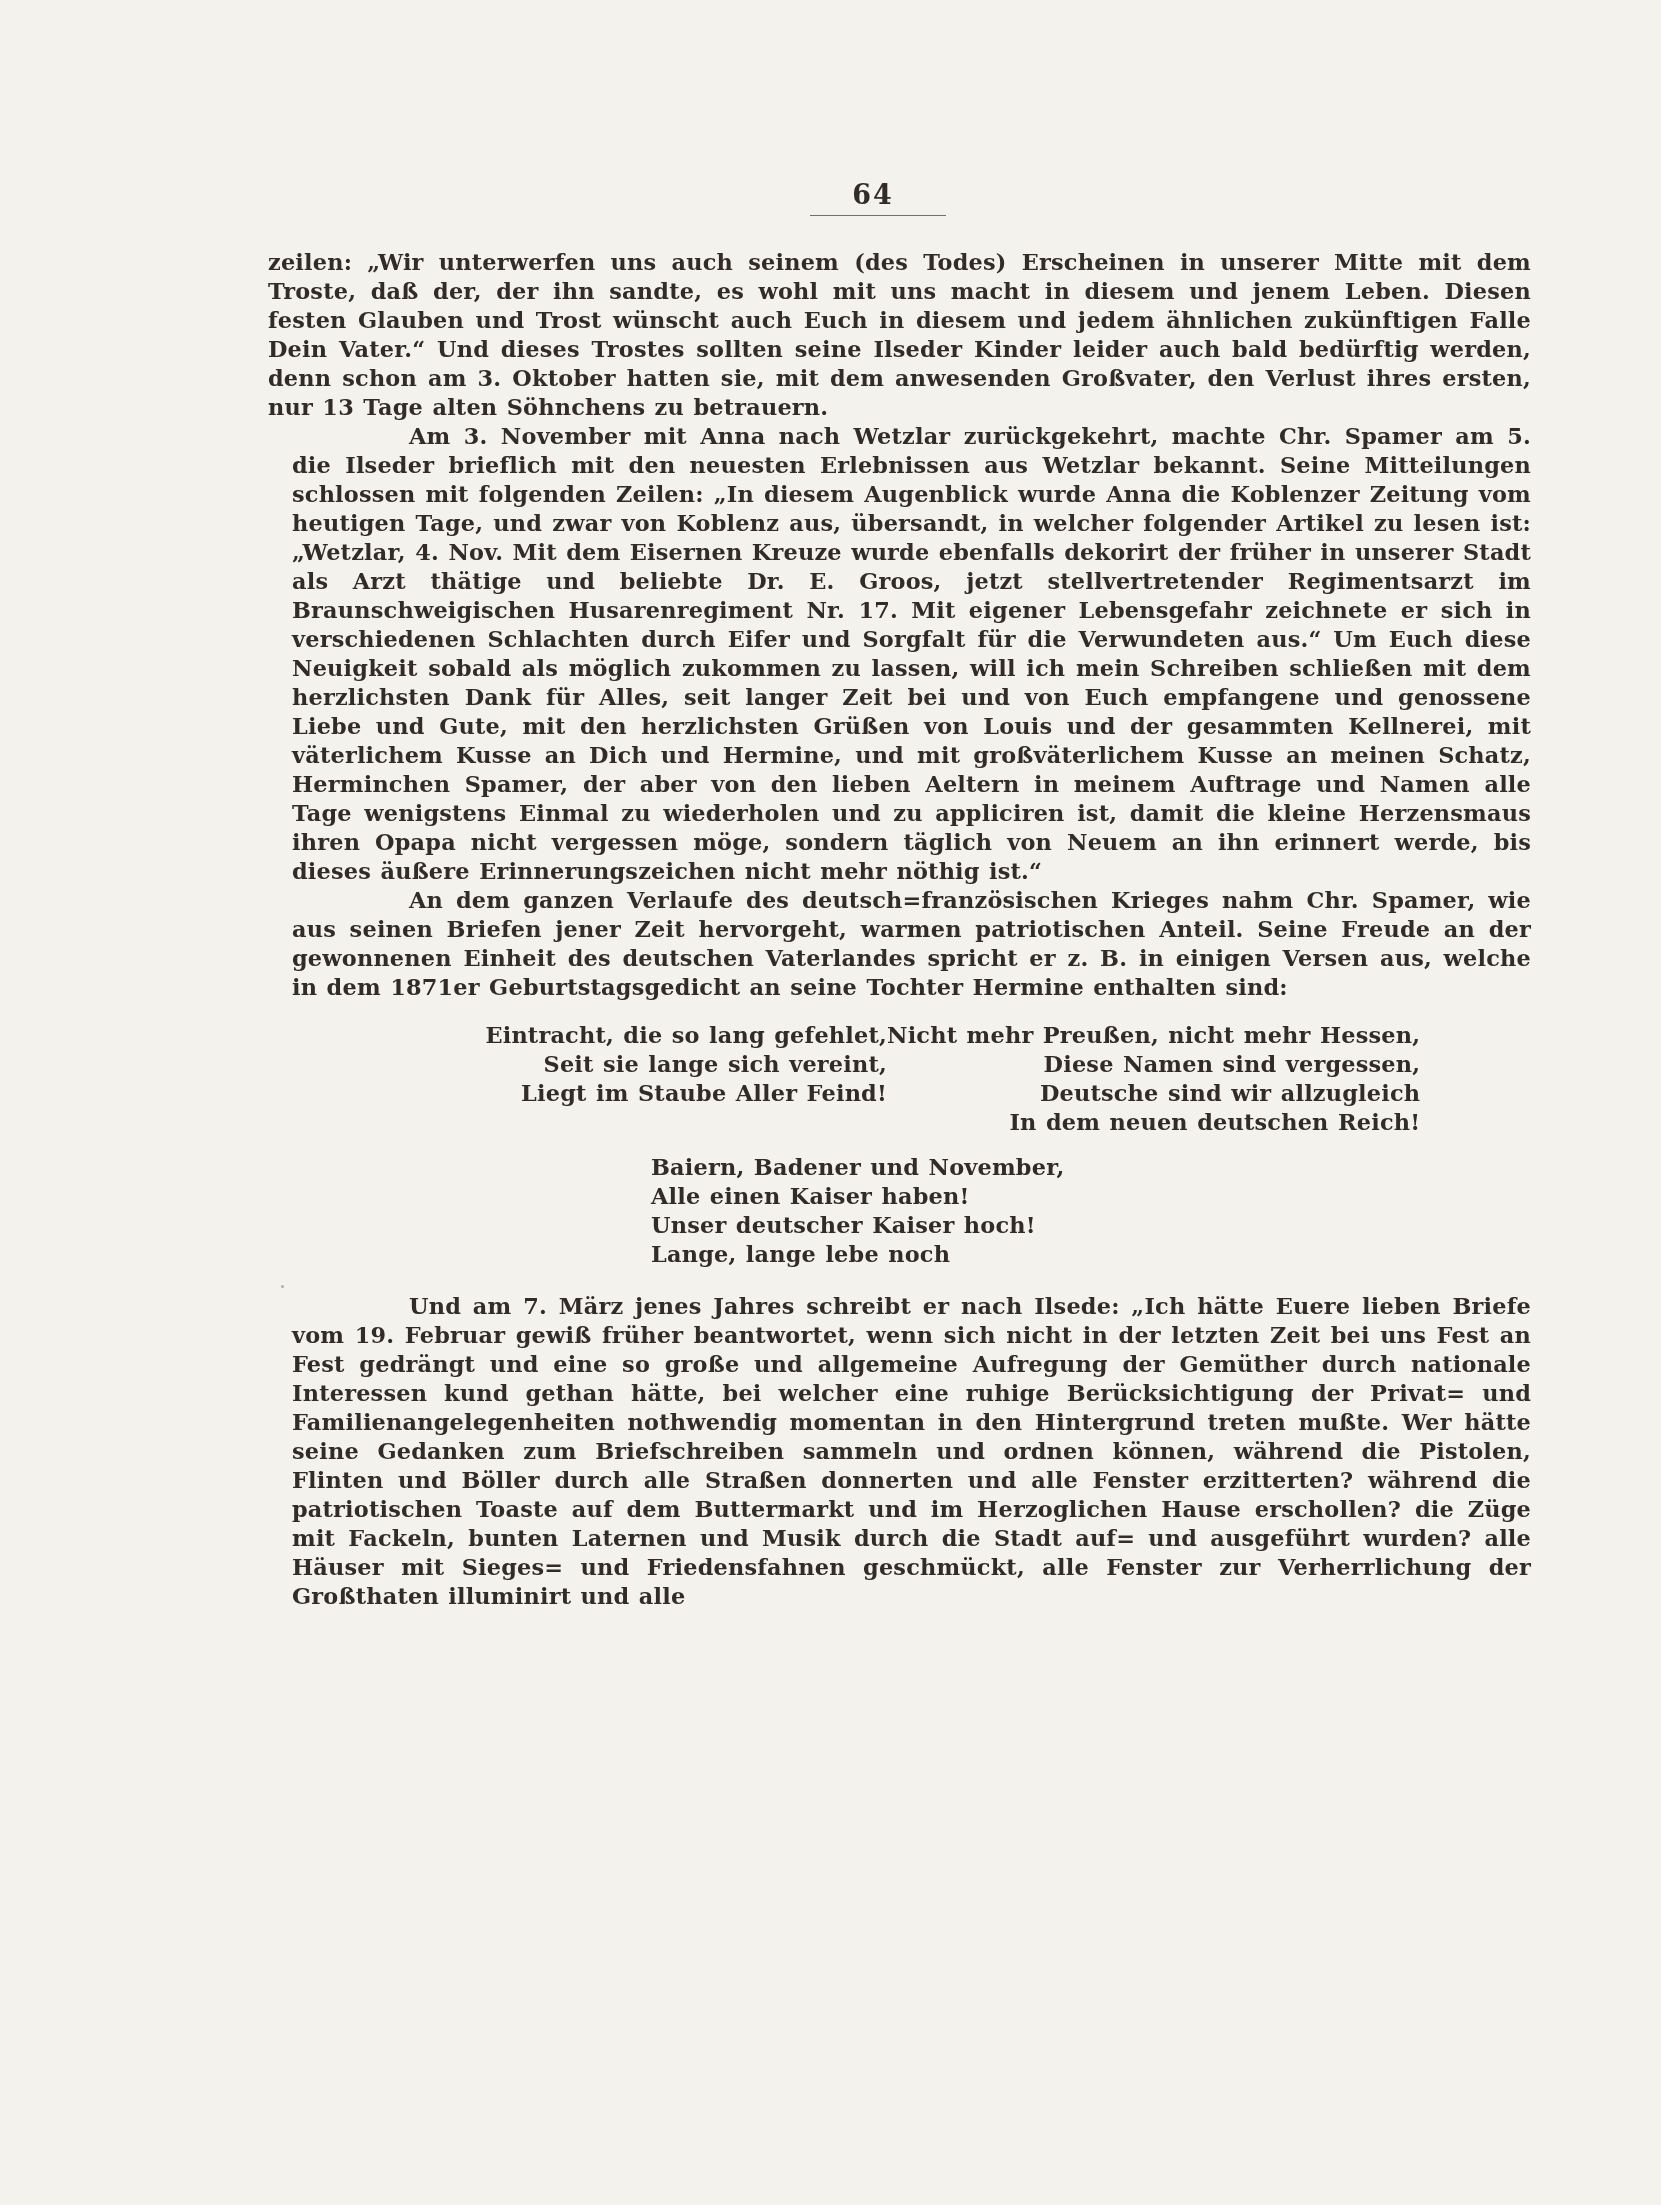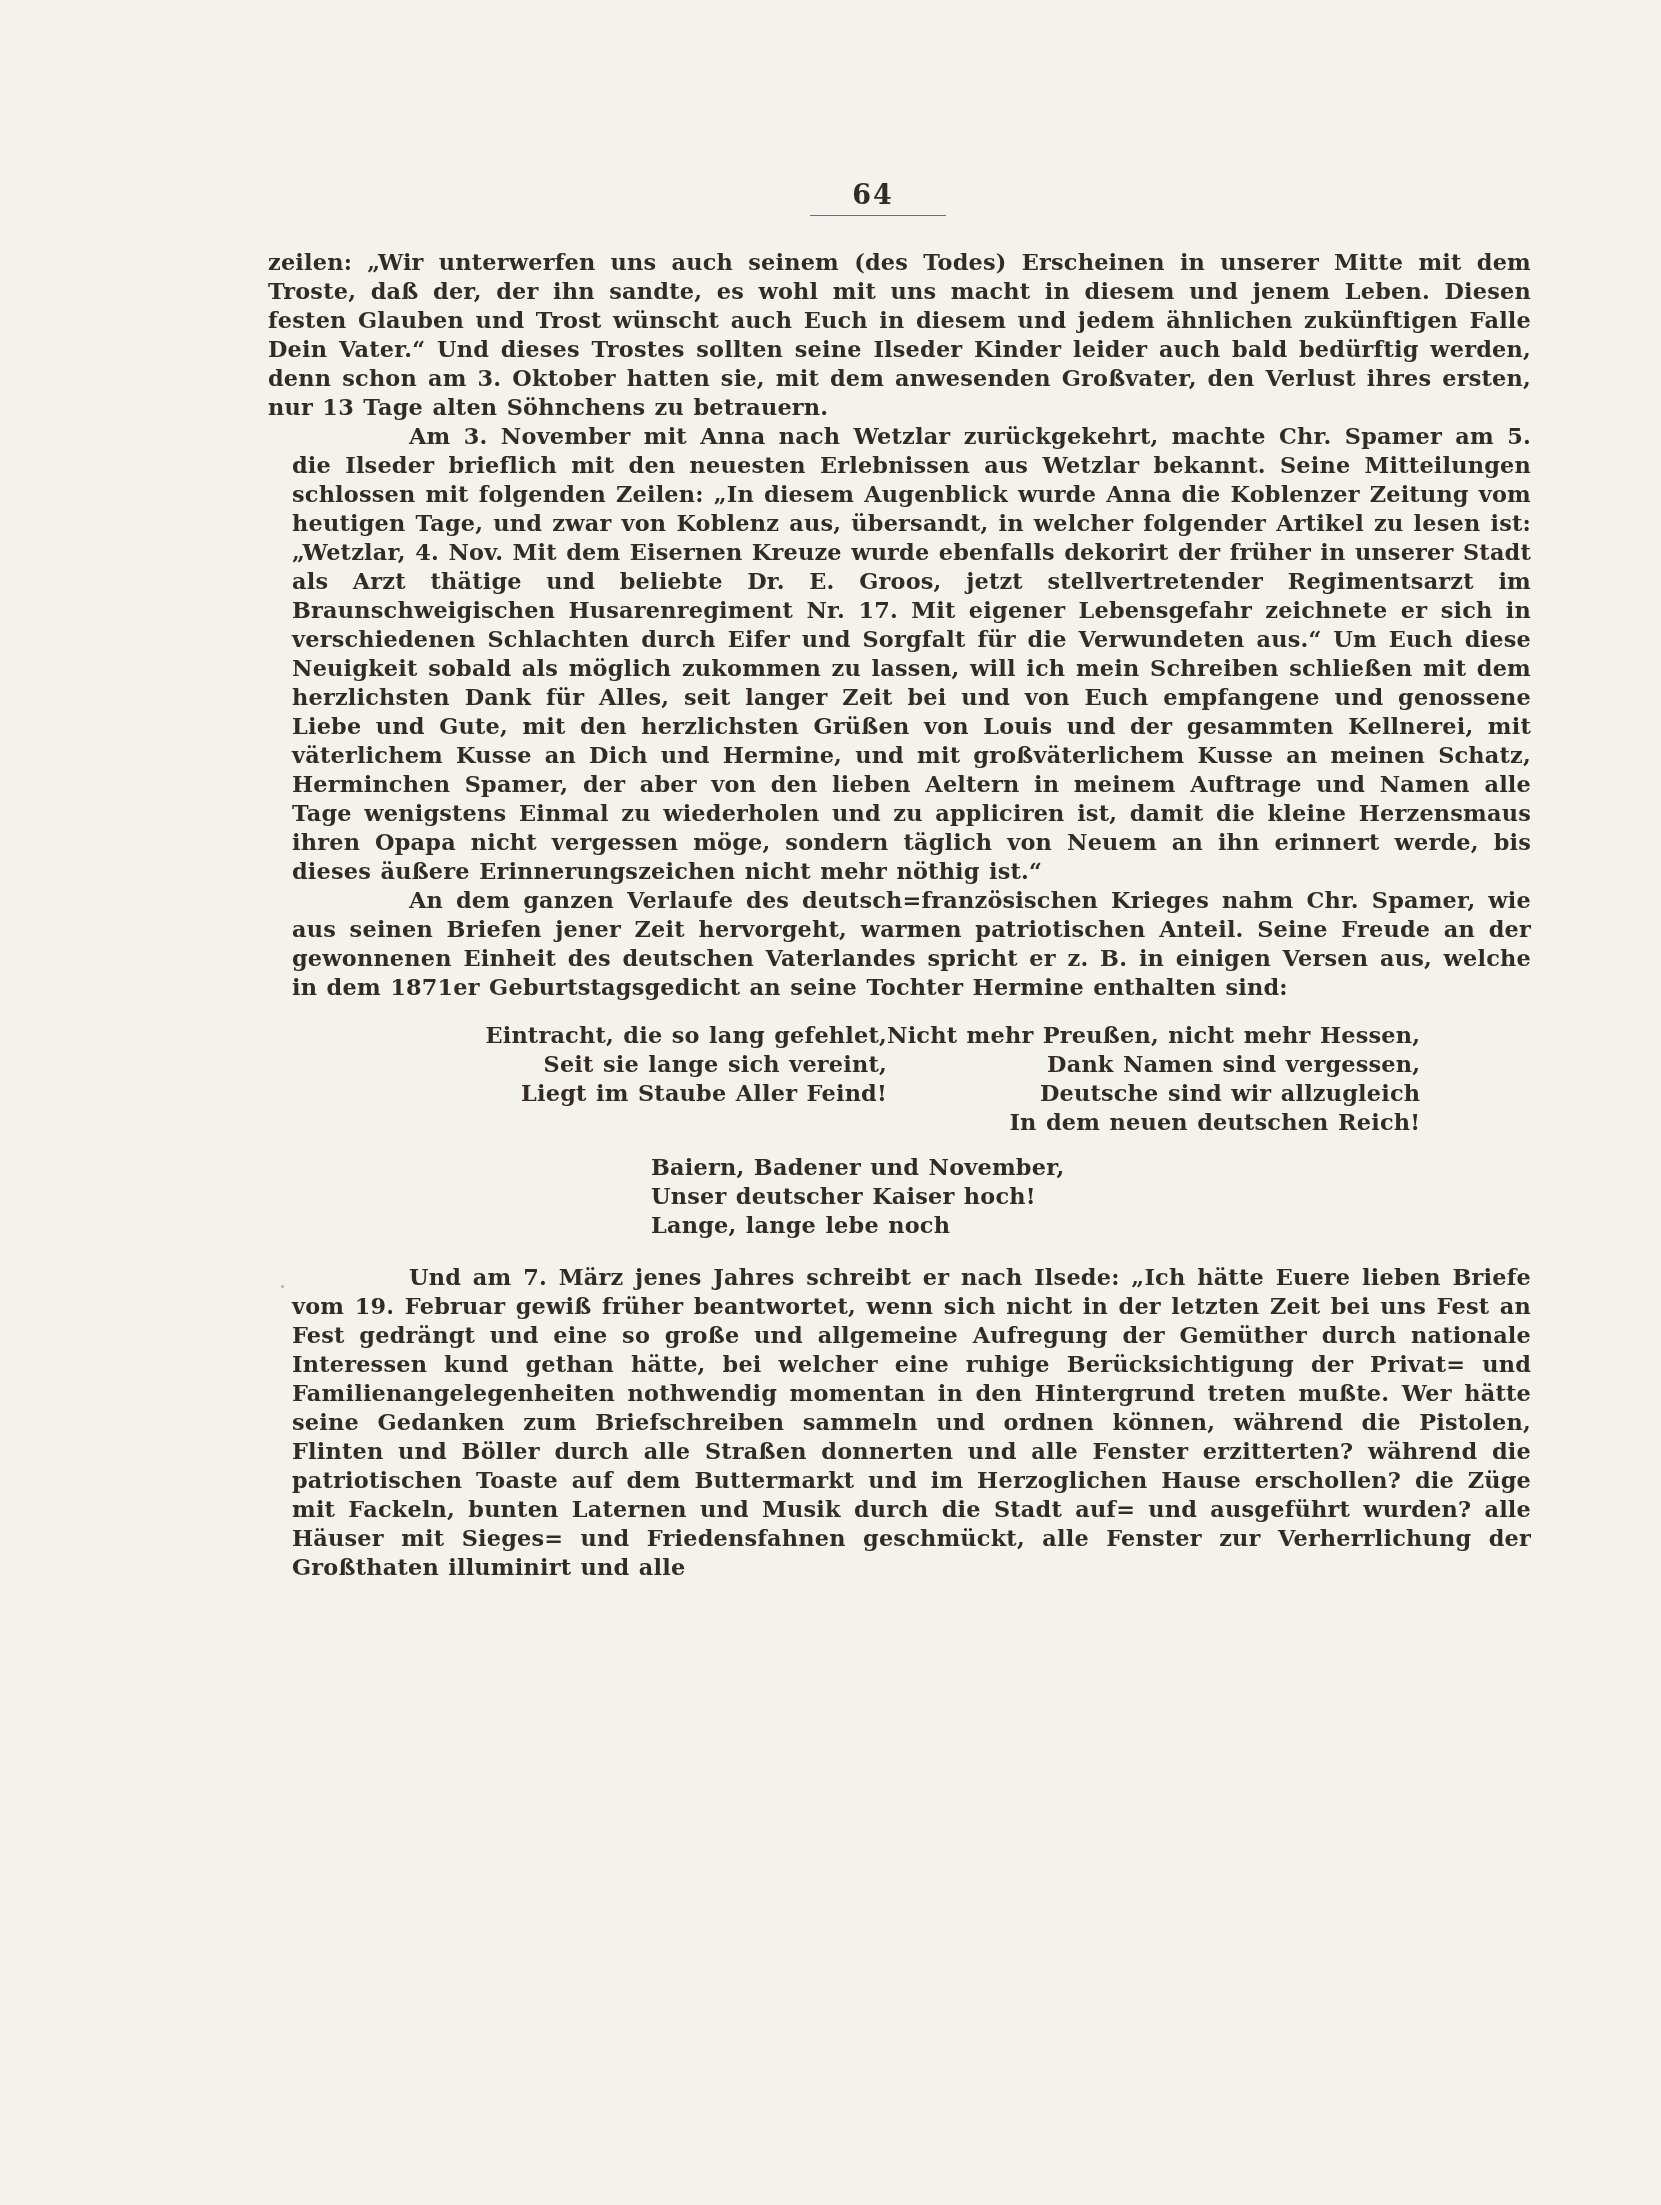--- a/index.html
+++ b/index.html
@@ -96,28 +96,29 @@
   <p class="para indent">An dem ganzen Verlaufe des deutsch=französischen Krieges nahm Chr. Spamer, wie aus seinen Briefen jener Zeit hervorgeht, warmen patriotischen Anteil.  Seine Freude an der gewonnenen Einheit des deutschen Vaterlandes spricht er z. B. in einigen Versen aus, welche in dem 1871er Geburtstagsgedicht an seine Tochter Hermine enthalten sind:</p>
 
   <div class="poem-cols">
     <div class="stanza stanza-left">
       <div class="poem-line">Eintracht, die so lang gefehlet,</div>
       <div class="poem-line">Seit sie lange sich vereint,</div>
       <div class="poem-line">Liegt im Staube Aller Feind!</div>
     </div>
     <div class="stanza stanza-right">
       <div class="poem-line">Nicht mehr Preußen, nicht mehr Hessen,</div>
-      <div class="poem-line">Dank Namen sind vergessen,</div>
+      <div class="poem-line">Diese Namen sind vergessen,</div>
       <div class="poem-line">Deutsche sind wir allzugleich</div>
       <div class="poem-line">In dem neuen deutschen Reich!</div>
     </div>
   </div>
 
   <div class="stanza stanza-center">
     <div class="poem-line">Baiern, Badener und November,</div>
+    <div class="poem-line">Alle einen Kaiser haben!</div>
     <div class="poem-line">Unser deutscher Kaiser hoch!</div>
     <div class="poem-line">Lange, lange lebe noch</div>
   </div>
 
   <p class="para indent">Und am 7. März jenes Jahres schreibt er nach Ilsede: „Ich hätte Euere lieben Briefe vom 19. Februar gewiß früher beantwortet, wenn sich nicht in der letzten Zeit bei uns Fest an Fest gedrängt und eine so große und allgemeine Aufregung der Gemüther durch nationale Interessen kund gethan hätte, bei welcher eine ruhige Berücksichtigung der Privat= und Familienangelegenheiten nothwendig momentan in den Hintergrund treten mußte.  Wer hätte seine Gedanken zum Briefschreiben sammeln und ordnen können, während die Pistolen, Flinten und Böller durch alle Straßen donnerten und alle Fenster erzitterten? während die patriotischen Toaste auf dem Buttermarkt und im Herzoglichen Hause erschollen? die Züge mit Fackeln, bunten Laternen und Musik durch die Stadt auf= und ausgeführt wurden? alle Häuser mit Sieges= und Friedensfahnen geschmückt, alle Fenster zur Verherrlichung der Großthaten illuminirt und alle</p>
 
 </main>
 
 <div class="scan-speck"></div>
 

